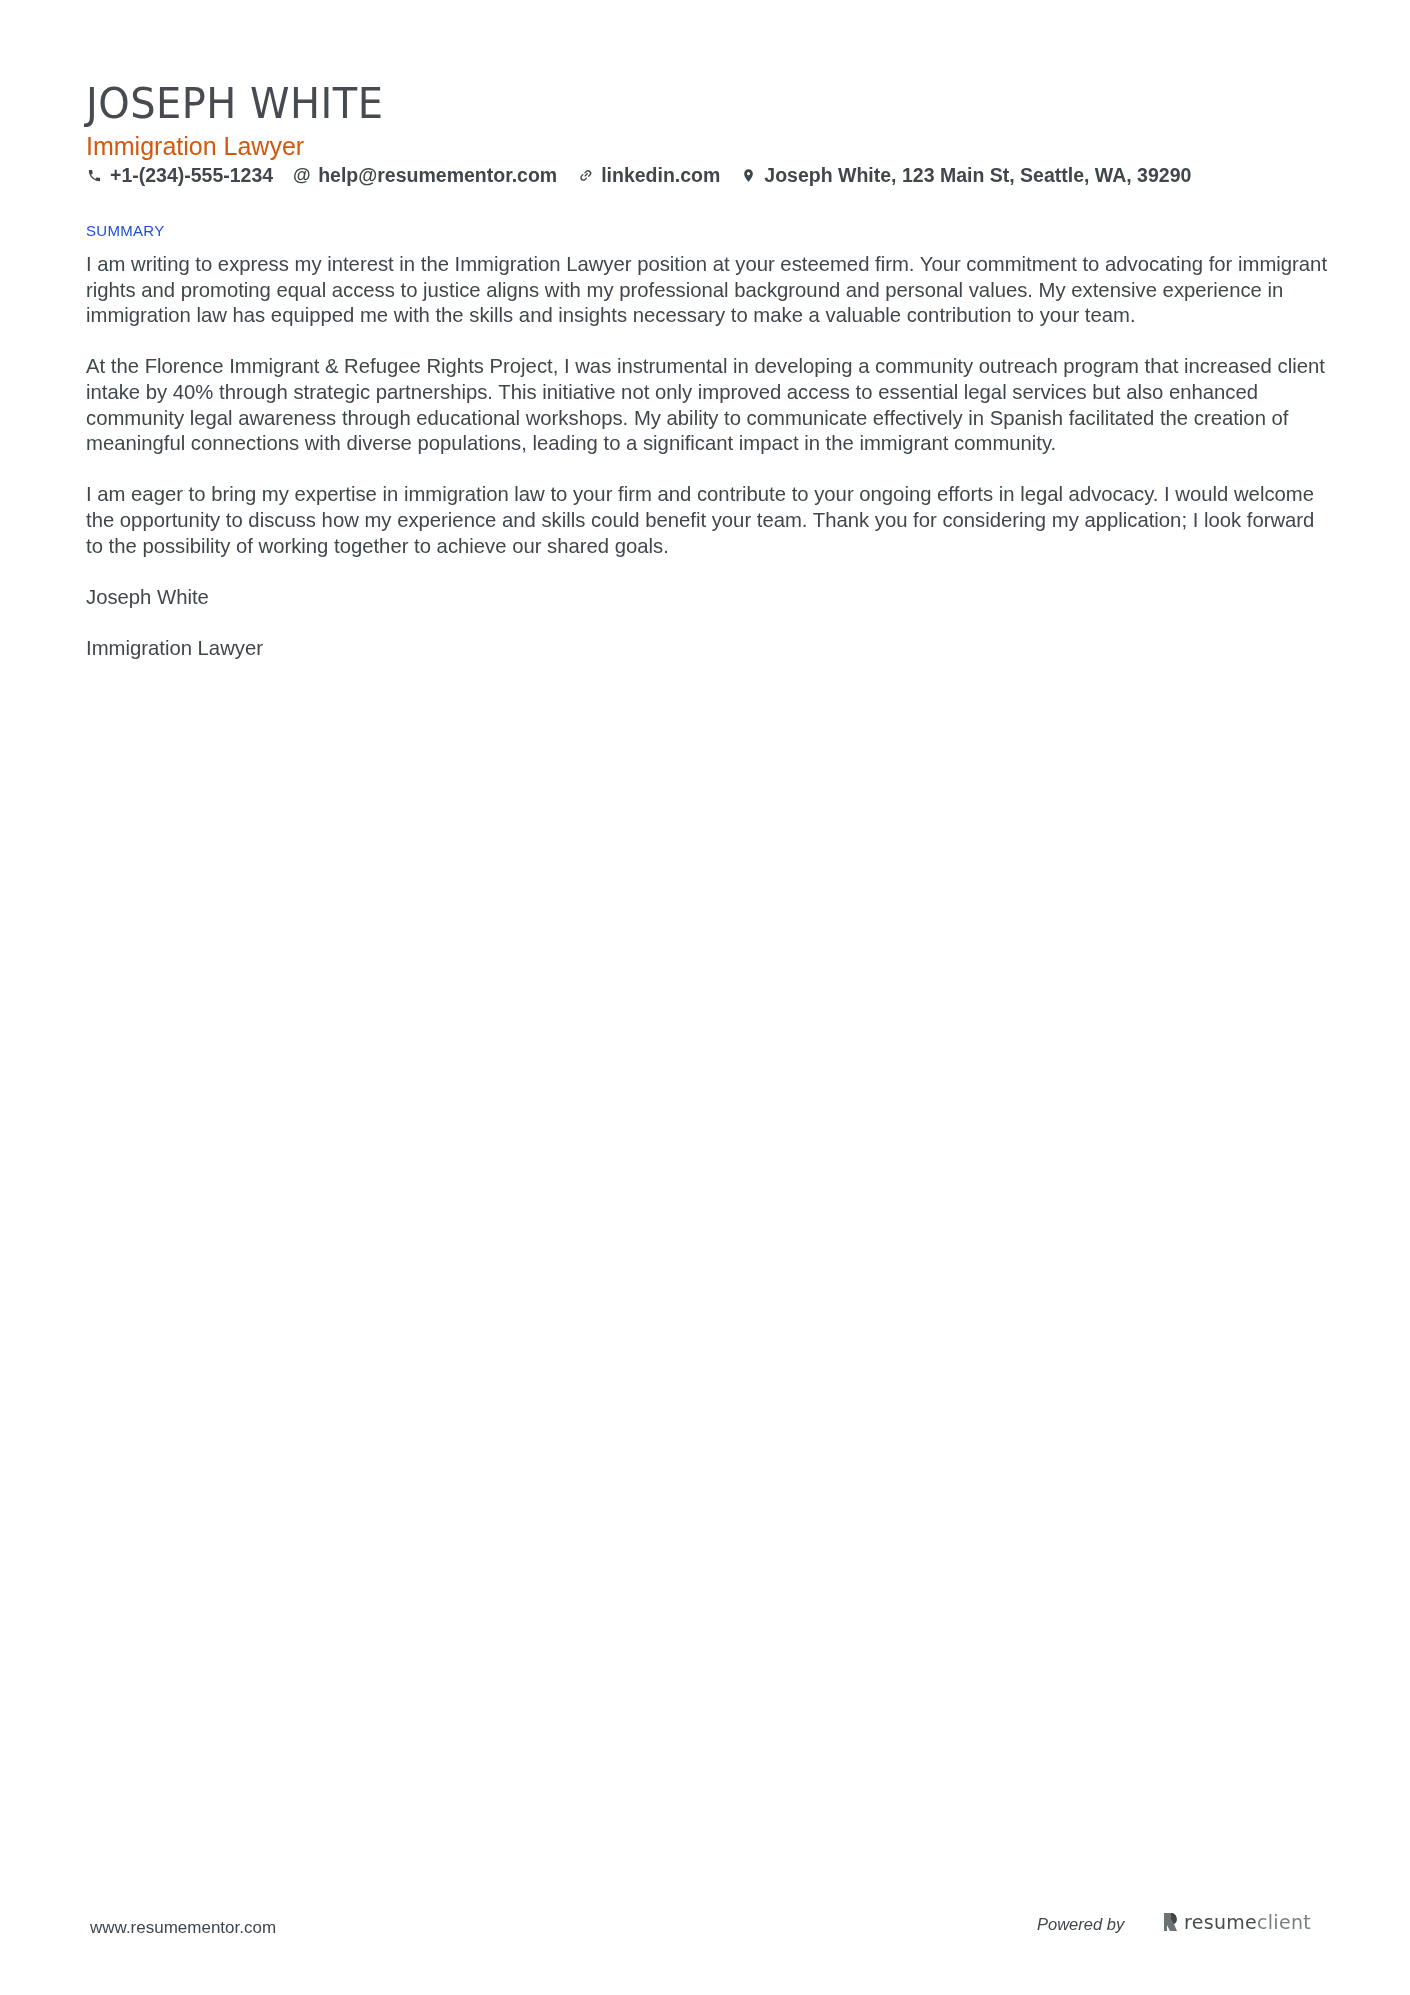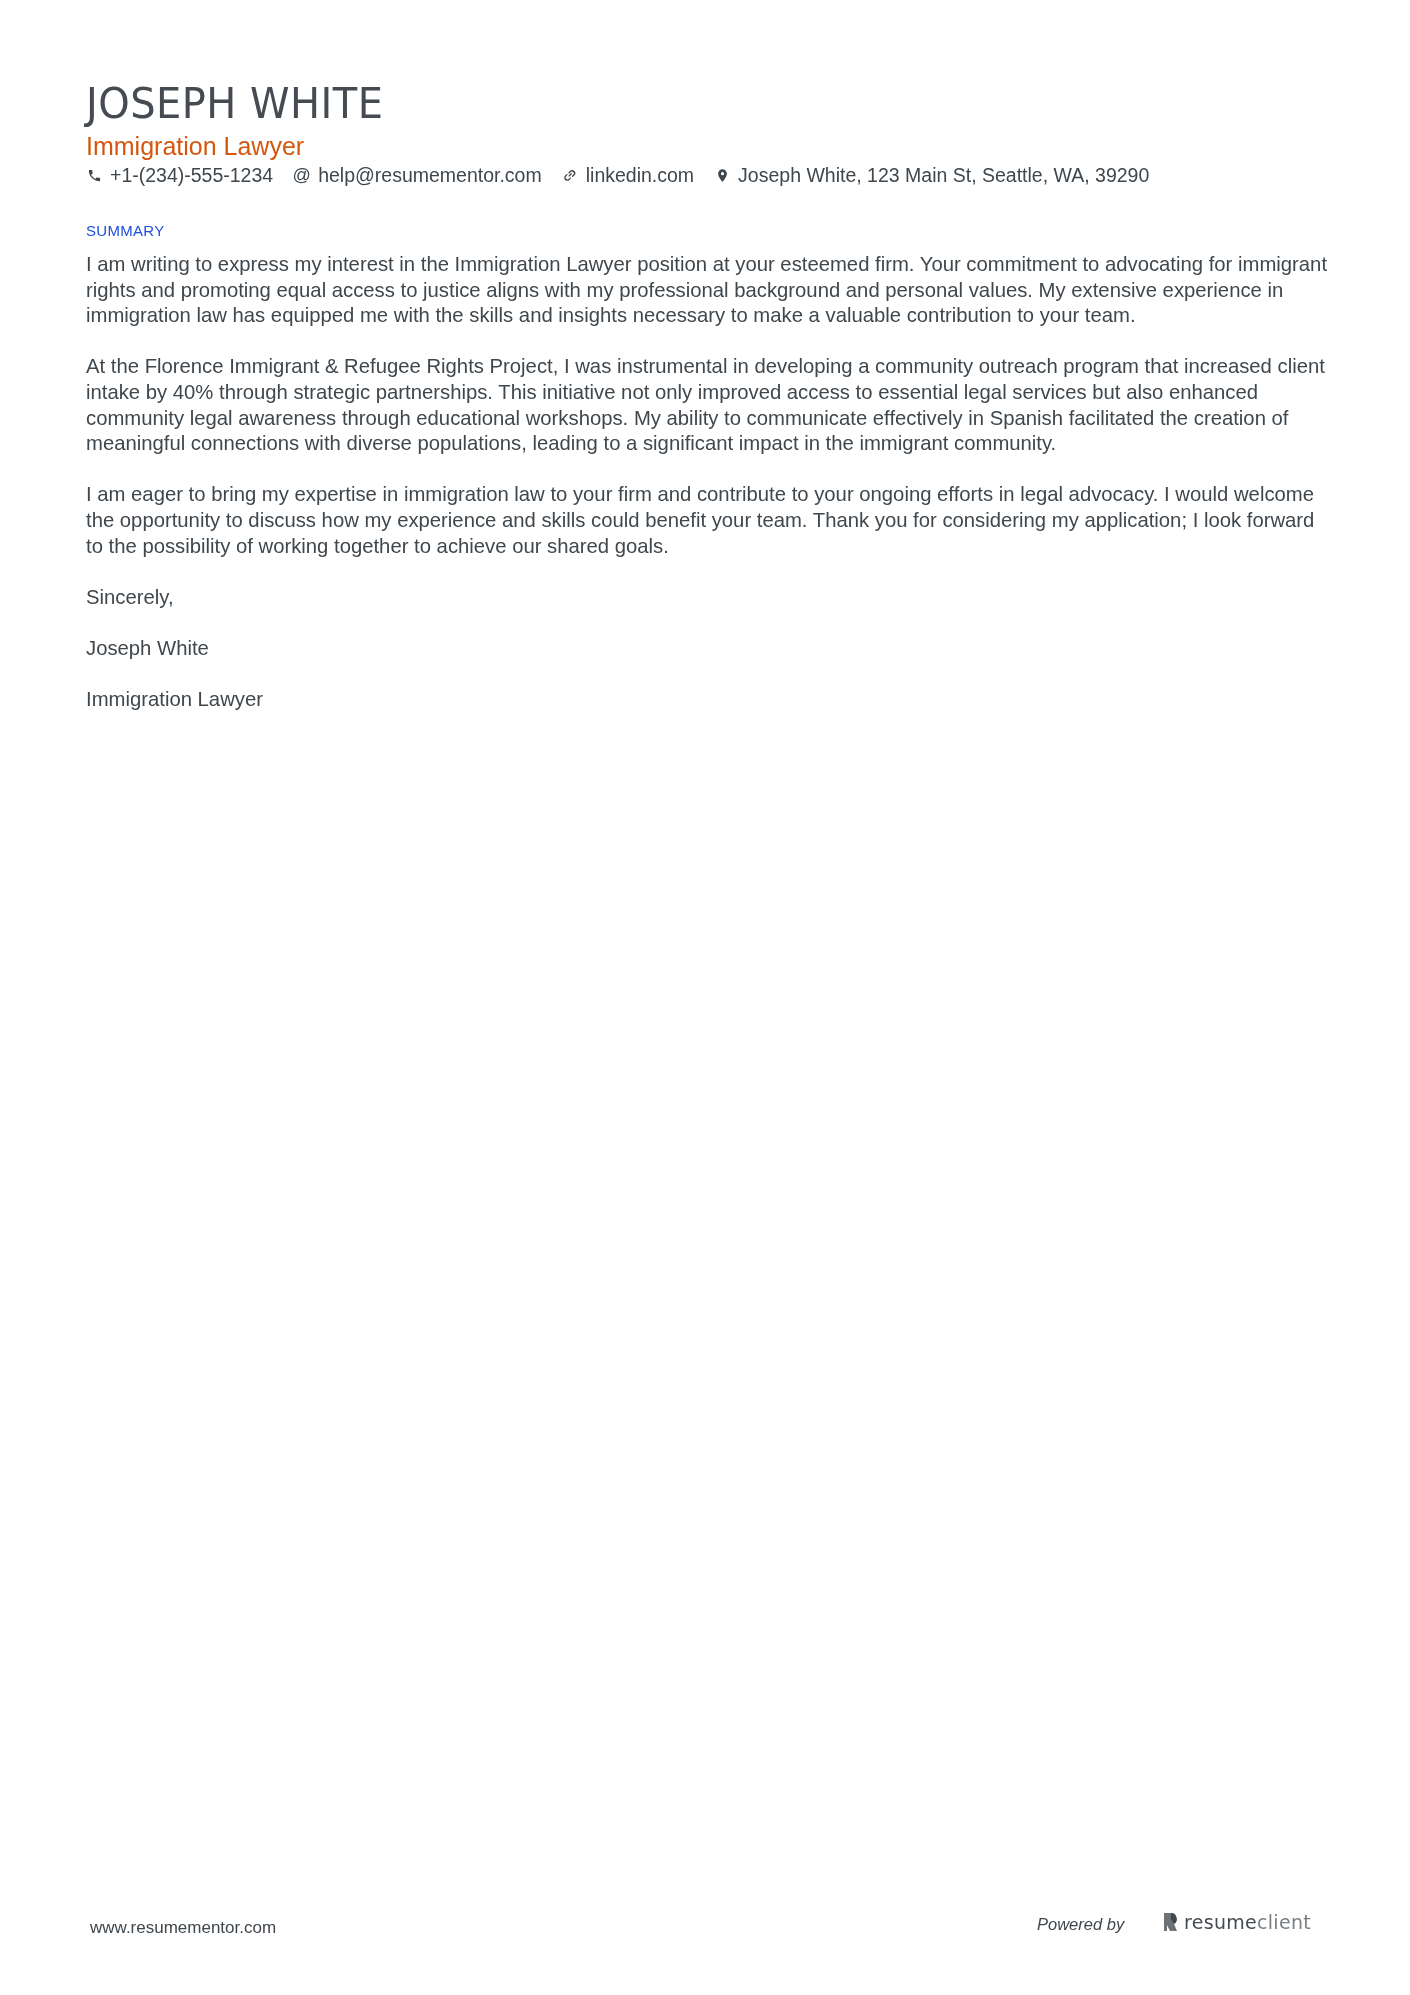--- a/index.html
+++ b/index.html
@@ -3,21 +3,21 @@
   <meta charset="utf-8">
   <style>
     html, body { margin: 0; padding: 0; background: #ffffff; }
     body { width: 1410px; height: 1995px; position: relative; overflow: hidden;
            font-family: "Liberation Sans", sans-serif; color: #3f474d; }
     .page { position: absolute; left: 86px; top: 0; width: 1240px; }
     .name { position: absolute; top: 78px; left: 0; font-size: 43px; letter-spacing: 0.5px;
             color: #454b50; white-space: nowrap; font-family: "DejaVu Sans", sans-serif; font-weight: normal; transform: scaleX(0.93); transform-origin: left; }
     .title { position: absolute; top: 132px; left: 0; font-size: 25px; color: #d4570e; white-space: nowrap; }
     .contacts { position: absolute; top: 164px; left: 0; display: flex; align-items: center; font-size: 19.5px; color: #3f474d; white-space: nowrap; }
-    .contact { display: flex; align-items: center; margin-right: 20px; }
+    .contact { display: flex; align-items: center; margin-right: 20px; font-weight: bold; }
     .contact .ic { width: 16px; height: 16px; margin-right: 8px; display: inline-flex; align-items: center; justify-content: center; }
     .contact .ic svg { width: 15px; height: 15px; fill: #3f474d; }
     .contact .ic.at { font-size: 18px; color: #3f474d; width: 17px; }
     .section-label { position: absolute; top: 222px; left: 0; font-size: 15px; color: #1d4ed8; letter-spacing: 0.3px; }
     .letter { position: absolute; top: 252px; left: 0; width: 1250px; font-size: 20.3px; line-height: 25.6px; color: #3f474d; }
     .letter p { margin: 0 0 25.6px 0; }
     .footer-url { position: absolute; left: 90px; top: 1918px; font-size: 17px; color: #3f474d; }
     .powered { position: absolute; left: 1037px; top: 1915px; font-size: 16.5px; color: #3f474d; font-style: italic; }
     .logo { position: absolute; left: 1162px; top: 1911px; display: flex; align-items: center; }
     .logo-mark { width: 16px; height: 20px; margin-right: 6px; }
@@ -62,21 +62,20 @@
       <span>Joseph White, 123 Main St, Seattle, WA, 39290</span>
     </div>
   </div>
 
   <div class="section-label">SUMMARY</div>
 
   <div class="letter">
     <p>I am writing to express my interest in the Immigration Lawyer position at your esteemed firm. Your commitment to advocating for immigrant rights and promoting equal access to justice aligns with my professional background and personal values. My extensive experience in immigration law has equipped me with the skills and insights necessary to make a valuable contribution to your team.</p>
     <p>At the Florence Immigrant &amp; Refugee Rights Project, I was instrumental in developing a community outreach program that increased client intake by 40% through strategic partnerships. This initiative not only improved access to essential legal services but also enhanced community legal awareness through educational workshops. My ability to communicate effectively in Spanish facilitated the creation of meaningful connections with diverse populations, leading to a significant impact in the immigrant community.</p>
     <p>I am eager to bring my expertise in immigration law to your firm and contribute to your ongoing efforts in legal advocacy. I would welcome the opportunity to discuss how my experience and skills could benefit your team. Thank you for considering my application; I look forward to the possibility of working together to achieve our shared goals.</p>
-    <p>Sincerely,</p>
     <p>Joseph White</p>
     <p>Immigration Lawyer</p>
   </div>
 </div>
 
 <div class="footer-url">www.resumementor.com</div>
 <div class="powered">Powered by</div>
 <div class="logo">
   <svg class="logo-mark" viewBox="0 0 16 20">
     <path d="M2 1h7a6 6 0 0 1 3 11l3 7H8l-3-6v6H2z" fill="#6d7276"></path>

